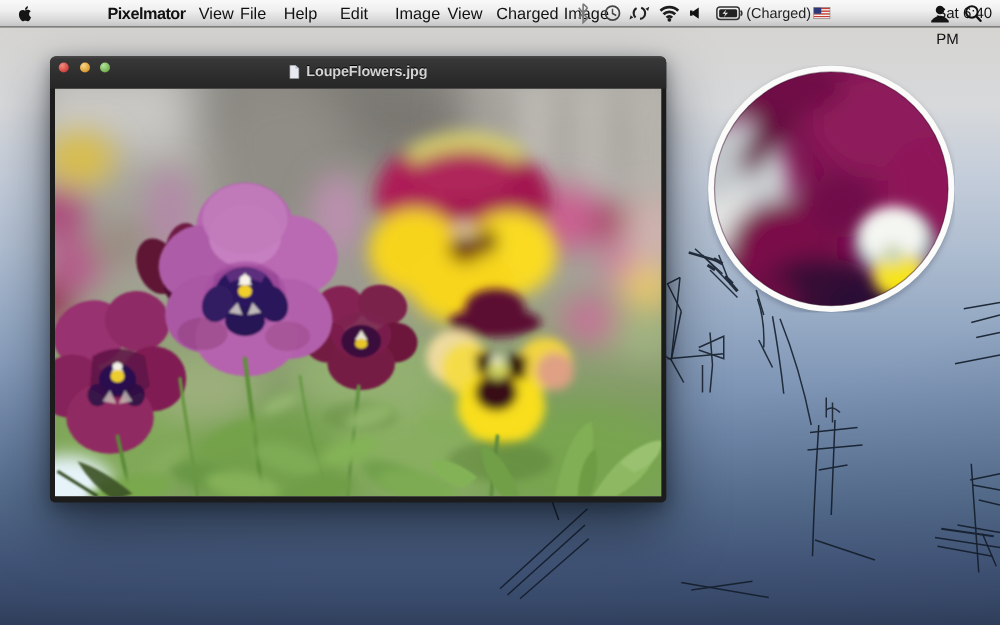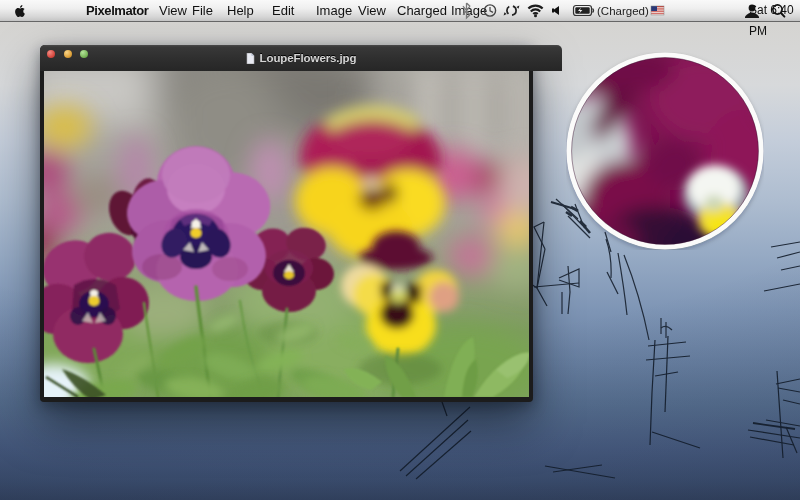--- a/index.html
+++ b/index.html
@@ -7,21 +7,21 @@
   #desktop{position:absolute;left:0;top:0;width:800px;height:500px;background:radial-gradient(130% 90% at 45% 18%, rgba(255,255,255,0) 55%, rgba(16,22,34,0.22) 100%),linear-gradient(180deg,#d5d3cf 2%,#d7d9db 17%,#c4cdda 28%,#aebdd0 40%,#96aac4 51%,#7e95b5 62%,#6a82a4 72%,#587193 81%,#4a5f86 90%,#405478 96%,#374868 100%);}
   #menubar{position:absolute;left:0;top:0;width:800px;height:21px;
     background:linear-gradient(180deg,#f9f9f9 0%,#efefef 40%,#d6d6d6 80%,#c4c4c4 100%);
     border-bottom:1px solid #666;}
   .mi{position:absolute;top:0;height:21px;line-height:21px;font-size:13px;color:#111;padding-left:44px;}
   #win{position:absolute;left:40px;top:45px;width:493px;height:357px;
     background:#1c1c1c;border-radius:5px 5px 4px 4px;
     box-shadow:0 22px 45px rgba(10,14,24,0.55), 0 4px 14px rgba(10,14,24,0.4);}
   #titlebar{position:absolute;left:0;top:0;width:493px;height:26px;
     background:linear-gradient(180deg,#4a4a4a 0%,#383838 8%,#2e2e2e 55%,#262626 100%);
-    border-radius:5px 5px 0 0;padding-left:29px;}
+    border-radius:5px 5px 0 0;}
   .tl{position:absolute;top:5px;width:8px;height:8px;border-radius:50%;}
   #ttext{position:absolute;left:0;top:0;width:100%;height:26px;line-height:26px;
     text-align:center;font-size:11.5px;font-weight:bold;color:#d4d4d4;letter-spacing:-0.1px;
     text-shadow:0 -1px 0 #000;}
   #photo{position:absolute;left:4px;top:26px;width:485px;height:326px;overflow:hidden;background:#a9a8a2;}
   #loupe{position:absolute;left:566px;top:52px;width:198px;height:198px;}
 </style>
 </head>
 <body>
 <div id="desktop"></div>

